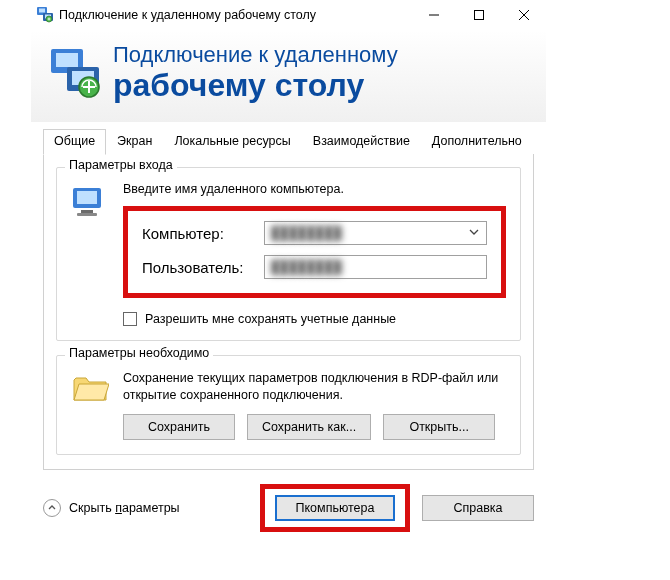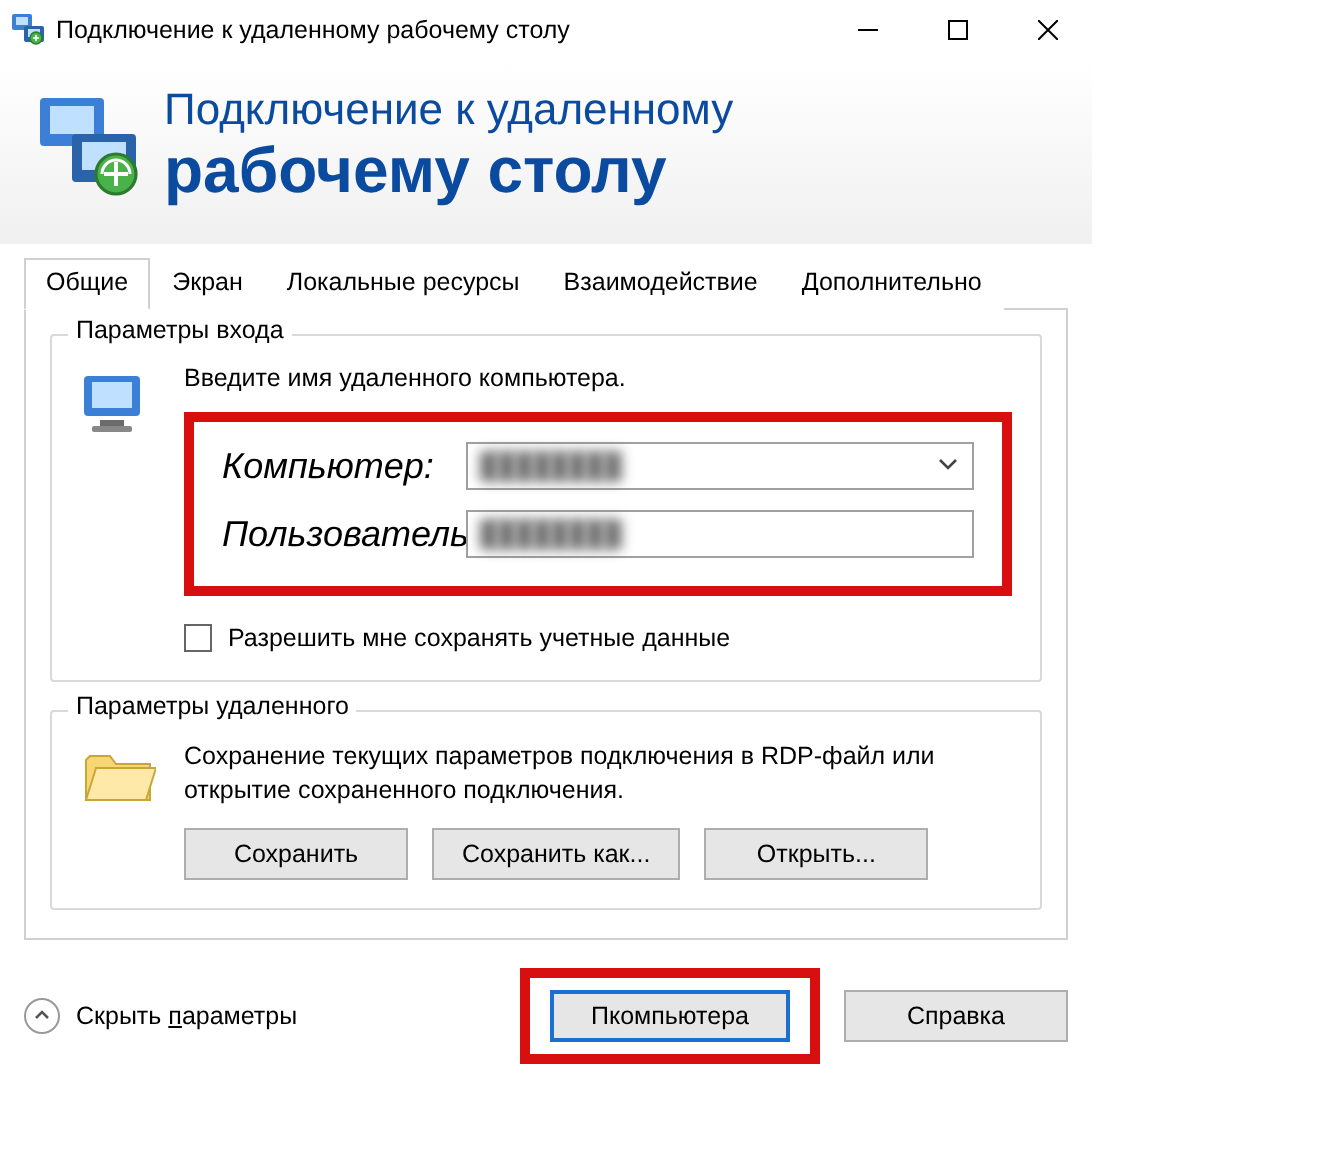--- a/index.html
+++ b/index.html
@@ -1,17 +1,17 @@
 <!DOCTYPE html>
 <html><head>
 <meta charset="utf-8">
 <style>
   * { box-sizing: border-box; margin: 0; padding: 0; }
   body { font-family: "Segoe UI", Tahoma, sans-serif; background: #fff; width: 670px; height: 580px; }
-  .window { width: 546px; height: 580px; display: flex; flex-direction: column; }
+  .window { width: 546px; height: 580px; display: flex; flex-direction: column; padding-left: 31px; }
   .titlebar { height: 30px; display: flex; align-items: center; padding: 0 0 0 6px; }
   .titlebar-icon { width: 16px; height: 16px; margin-right: 6px; }
   .titlebar-text { font-size: 12.5px; color: #000; }
   .win-controls { margin-left: auto; display: flex; }
   .win-btn { width: 45px; height: 30px; display: flex; align-items: center; justify-content: center; cursor: pointer; }
   .header { padding: 12px 18px 18px 18px; background: linear-gradient(to bottom, #fff, #f0f0f0); display: flex; align-items: center; gap: 12px; }
   .header-icon { width: 52px; height: 52px; }
   .header-text { line-height: 1.15; }
   .header-line1 { font-size: 22px; color: #0a4b9f; font-weight: 400; }
   .header-line2 { font-size: 32px; color: #0a4b9f; font-weight: 700; }
@@ -22,21 +22,21 @@
   .panel { border: 1px solid #d0d0d0; border-top: none; padding: 12px 12px 14px 12px; }
   .groupbox { border: 1px solid #d9d9d9; border-radius: 2px; margin-bottom: 14px; position: relative; padding: 14px 14px 14px 14px; }
   .group-legend { position: absolute; top: -10px; left: 8px; background: #fff; padding: 0 4px; font-size: 12.5px; color: #000; }
   .login-row { display: flex; gap: 14px; }
   .login-icon { width: 38px; height: 32px; flex-shrink: 0; margin-top: 4px;}
   .login-body { flex: 1; }
   .instr { font-size: 12.5px; margin-bottom: 10px; }
   .highlight-red { border: 5px solid #d80f0f; padding: 10px 14px 14px 14px; margin-bottom: 10px; }
   .field-row { display: flex; align-items: center; gap: 12px; margin-top: 10px; }
   .field-row:first-child { margin-top: 0; }
-  .field-label { width: 110px; font-size: 18px; font-style: italic; }
+  .field-label { width: 110px; font-size: 15px; }
   .combo { flex: 1; height: 24px; border: 1px solid #a0a0a0; background: #fff; display: flex; align-items: center; padding: 0 6px; font-size: 12.5px; position: relative; max-width: 280px; }
   .combo .chev { position: absolute; right: 6px; top: 4px; }
   .textinput { flex: 1; height: 24px; border: 1px solid #a0a0a0; background: #fff; padding: 0 6px; font-size: 12.5px; max-width: 280px; display:flex; align-items:center;}
   .blurred { color: transparent; text-shadow: 0 0 6px rgba(100,100,100,0.9); user-select: none; }
   .note { font-size: 12.5px; margin-top: 2px; line-height: 1.35; }
   .checkbox-row { display: flex; align-items: center; gap: 8px; margin-top: 14px; font-size: 12.5px; }
   .checkbox { width: 14px; height: 14px; border: 1px solid #666; background: #fff; cursor: pointer; }
   .conn-row { display: flex; gap: 14px; }
   .conn-icon { width: 38px; height: 34px; flex-shrink: 0; }
   .conn-body { flex: 1; }
@@ -154,21 +154,21 @@
 
             <div class="checkbox-row">
               <span class="checkbox"></span>
               <span>Разрешить мне сохранять учетные данные</span>
             </div>
           </div>
         </div>
       </div>
 
       <div class="groupbox" style="margin-bottom:0;">
-        <div class="group-legend">Параметры удаленного</div>
+        <div class="group-legend">Параметры необходимо</div>
         <div class="conn-row">
           <span class="conn-icon">
             <svg viewBox="0 0 38 34" width="38" height="34">
               <path d="M3 10 L3 30 L35 30 L35 12 L18 12 L15 8 L5 8 Z" fill="#f7d774" stroke="#c9a637"></path>
               <path d="M3 30 L8 14 L38 14 L33 30 Z" fill="#ffe9a8" stroke="#c9a637"></path>
             </svg>
           </span>
           <div class="conn-body">
             <div class="conn-desc">Сохранение текущих параметров подключения в RDP-файл или открытие сохраненного подключения.</div>
             <div class="btn-row">

